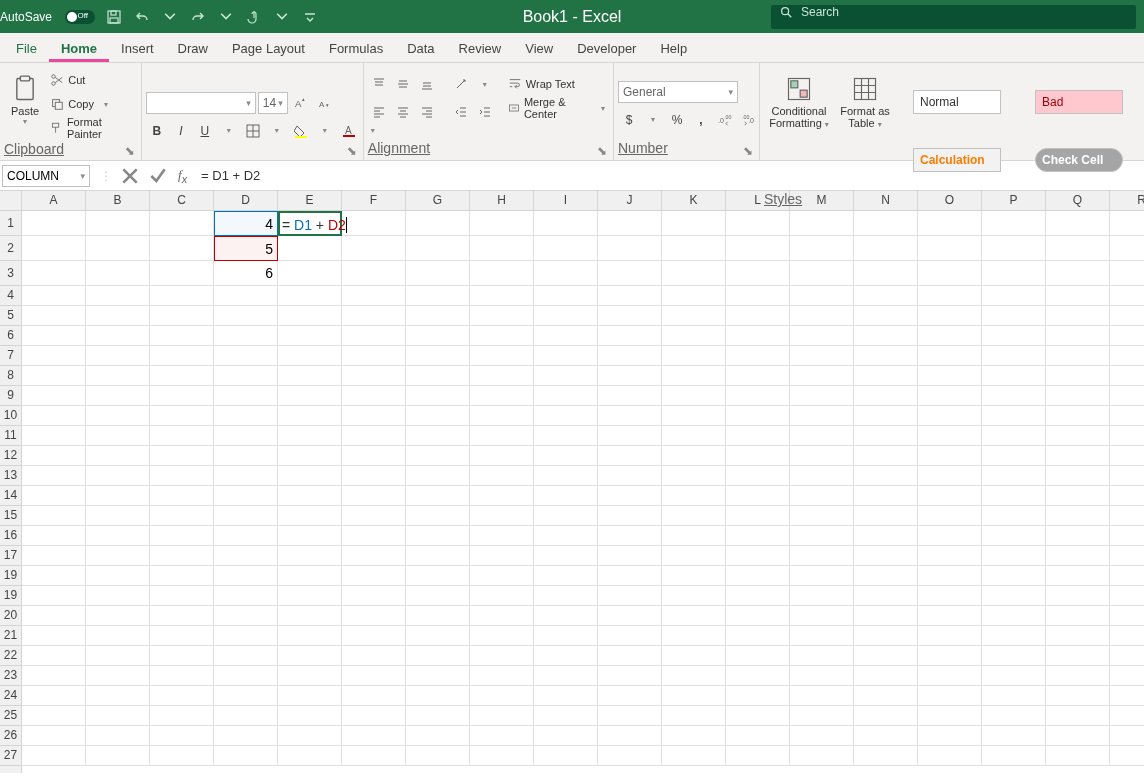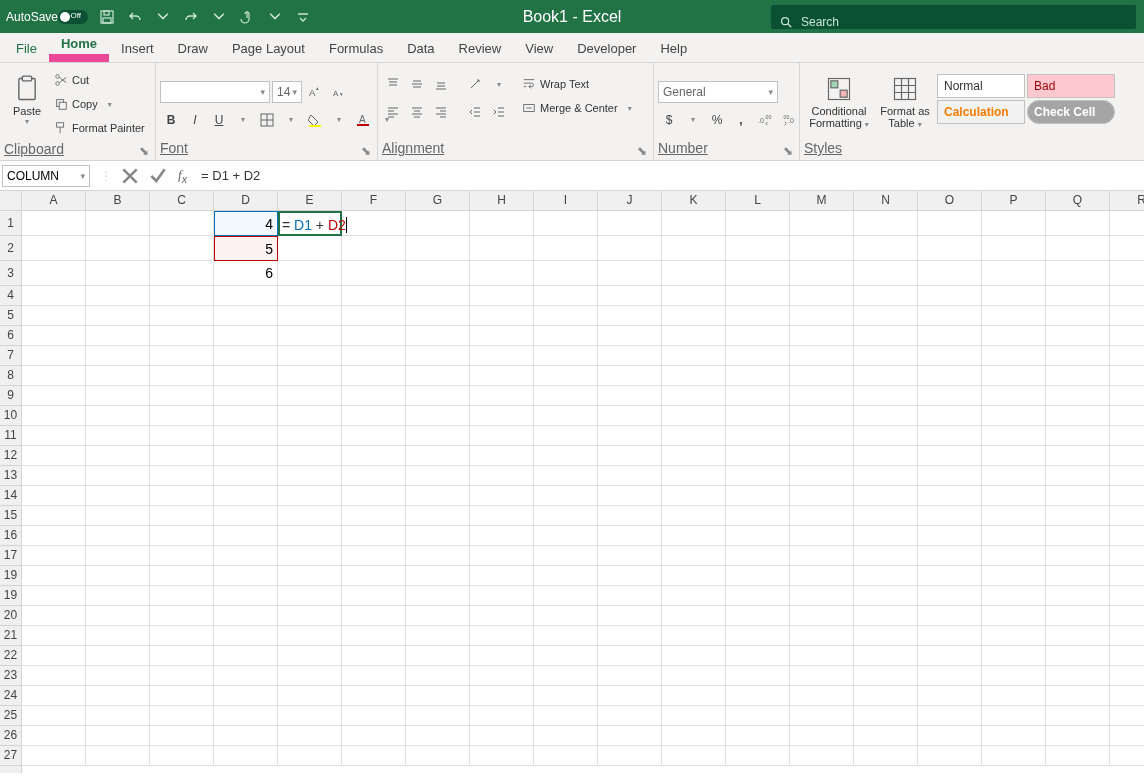--- a/index.html
+++ b/index.html
@@ -1,35 +1,35 @@
 <!DOCTYPE html>
 <html><head>
   <meta charset="utf-8">
   <style>
     * { box-sizing: border-box; margin: 0; padding: 0; font-family: "Segoe UI", Arial, sans-serif; }
     body { width: 1144px; height: 777px; overflow: hidden; background: #fff; font-size: 12px; }
 
     
     .title-bar { background: #217346; height: 33px; display: flex; align-items: center; color: #fff; }
-    .autosave { margin-left: 6px; font-size: 12px; display: flex; align-items: center; gap: 0; }
+    .autosave { font-size: 12px; display: flex; align-items: center; gap: 13px; }
     .autosave-toggle { width: 30px; height: 14px; background: #0a5032; border-radius: 7px; position: relative; display: inline-block; }
     .autosave-toggle .knob { position: absolute; left: 2px; top: 2px; width: 10px; height: 10px; background: #fff; border-radius: 50%; }
     .autosave-toggle .off { position: absolute; right: 7px; top: 1px; font-size: 8px; color: #fff; }
     .qat-icon { margin-left: 10px; width: 18px; height: 18px; display: inline-flex; align-items: center; justify-content: center; color: #c8e6d4; }
     .qat-icon svg { width: 16px; height: 16px; }
     .doc-title { position: absolute; left: 50%; transform: translateX(-50%); font-size: 16px; color: #fff; }
-    .search-bar { margin-left: auto; margin-right: 8px; background: #0a5032; height: 24px; width: 365px; display: flex; align-items: flex-end; padding: 0 8px; border-radius: 2px; }
+    .search-bar { margin-left: auto; margin-right: 8px; background: #0a5032; height: 24px; width: 365px; display: flex; align-items: flex-start; padding: 0 8px; border-radius: 2px; }
     .search-bar svg { width: 14px; height: 14px; margin-right: 8px; }
     .search-bar .ph { color: #c8e6d4; font-size: 12px; }
 
     
     .tab-strip { background: #f3f2f1; height: 30px; display: flex; align-items: flex-end; border-bottom: 1px solid #d6d6d6; padding-left: 4px; }
     .tab { padding: 6px 12px 6px; font-size: 13px; color: #444; cursor: pointer; }
     .tab.file { color: #217346; font-weight: 400; }
-    .tab.active { border-bottom: 8px solid #ec4899; color: #217346; font-weight: 600; padding-bottom: 3px; }
+    .tab.active { border-bottom: 3px solid #ec4899; color: #217346; font-weight: 600; padding-bottom: 3px; }
 
     
     .ribbon { background: #f3f2f1; height: 98px; display: flex; border-bottom: 1px solid #d6d6d6; }
     .group { border-right: 1px solid #d6d6d6; display: flex; flex-direction: column; height: 100%; padding: 2px 4px 0; position: relative; }
     .group-body { flex: 1; display: flex; align-items: flex-start; }
     .group-label { text-align: left; font-size: 14px; color: #666; padding: 2px 0 4px; position: relative; text-decoration: underline; }
     .dlg-launch { position: absolute; right: 4px; bottom: 4px; width: 12px; height: 12px; color: #888; }
 
     .big-btn { display: flex; flex-direction: column; align-items: center; justify-content: center; width: 46px; height: 70px; font-size: 11px; color: #333; }
     .big-btn svg { width: 28px; height: 28px; margin-bottom: 2px; }
@@ -37,21 +37,21 @@
     .sm-btn { display: flex; align-items: center; gap: 4px; font-size: 11px; color: #333; padding: 2px 4px; height: 22px; }
     .sm-btn svg, .ico svg { width: 14px; height: 14px; }
     .ico { width: 22px; height: 22px; display: inline-flex; align-items: center; justify-content: center; color: #444; }
     .hrow { display: flex; align-items: center; gap: 2px; }
     .sel { background: #fff; border: 1px solid #c1c1c1; height: 22px; font-size: 12px; display: inline-flex; align-items: center; padding: 0 4px; color: #666; position: relative; }
     .sel .dd { margin-left: auto; color: #888; font-size: 9px; }
     .font-name { width: 110px; }
     .font-size { width: 30px; }
     .numfmt { width: 120px; }
 
-    .style-cell { width: 88px; height: 24px; border: 1px solid #c1c1c1; display: flex; align-items: center; padding: 0 6px; font-size: 12px; margin: 1px; }
+    .style-cell { width: 88px; height: 24px; border: 1px solid #c1c1c1; display: flex; align-items: center; padding: 0 6px; font-size: 12px; margin: 17px; }
     .style-normal { background: #fff; color: #333; }
     .style-bad { background: #ffc7ce; color: #9c0006; }
     .style-calc { background: #f2f2f2; color: #fa7d00; font-weight: bold; }
     .style-check { background: #a5a5a5; color: #fff; font-weight: bold; border-radius: 12px; }
 
     
     .formula-bar { height: 30px; background: #fff; border-bottom: 1px solid #d6d6d6; display: flex; align-items: center; }
     .name-box { width: 88px; height: 22px; border: 1px solid #c1c1c1; margin-left: 2px; display: flex; align-items: center; padding: 0 4px; font-size: 12px; }
     .name-box .dd { margin-left: auto; color: #888; font-size: 9px; }
     .fb-btns { display: flex; align-items: center; gap: 8px; margin: 0 10px; }
@@ -253,21 +253,20 @@
         <span class="ico" style="font-size:8px;color:#888">▾</span>
         <span class="ico">
             <svg viewBox="0 0 14 14">
               <text x="3" y="10" font-size="10" fill="#666">A</text>
               <rect x="1" y="11" width="12" height="2" fill="#c00000"></rect>
             </svg>
           </span>
         <span class="ico" style="font-size:8px;color:#888">▾</span>
       </div>
     </div>
-    <div class="group-label">Font</div>
     <span class="dlg-launch">⬊</span>
   </div>
 
   <div class="group" style="width:276px">
     <div class="group-body">
       <div class="vstack" style="padding-top:8px;gap:6px">
         <div class="hrow">
           <span class="ico">
               <svg viewBox="0 0 14 14" stroke="#666">
                 <path d="M2 2h10M3 5h8M3 8h8"></path>

